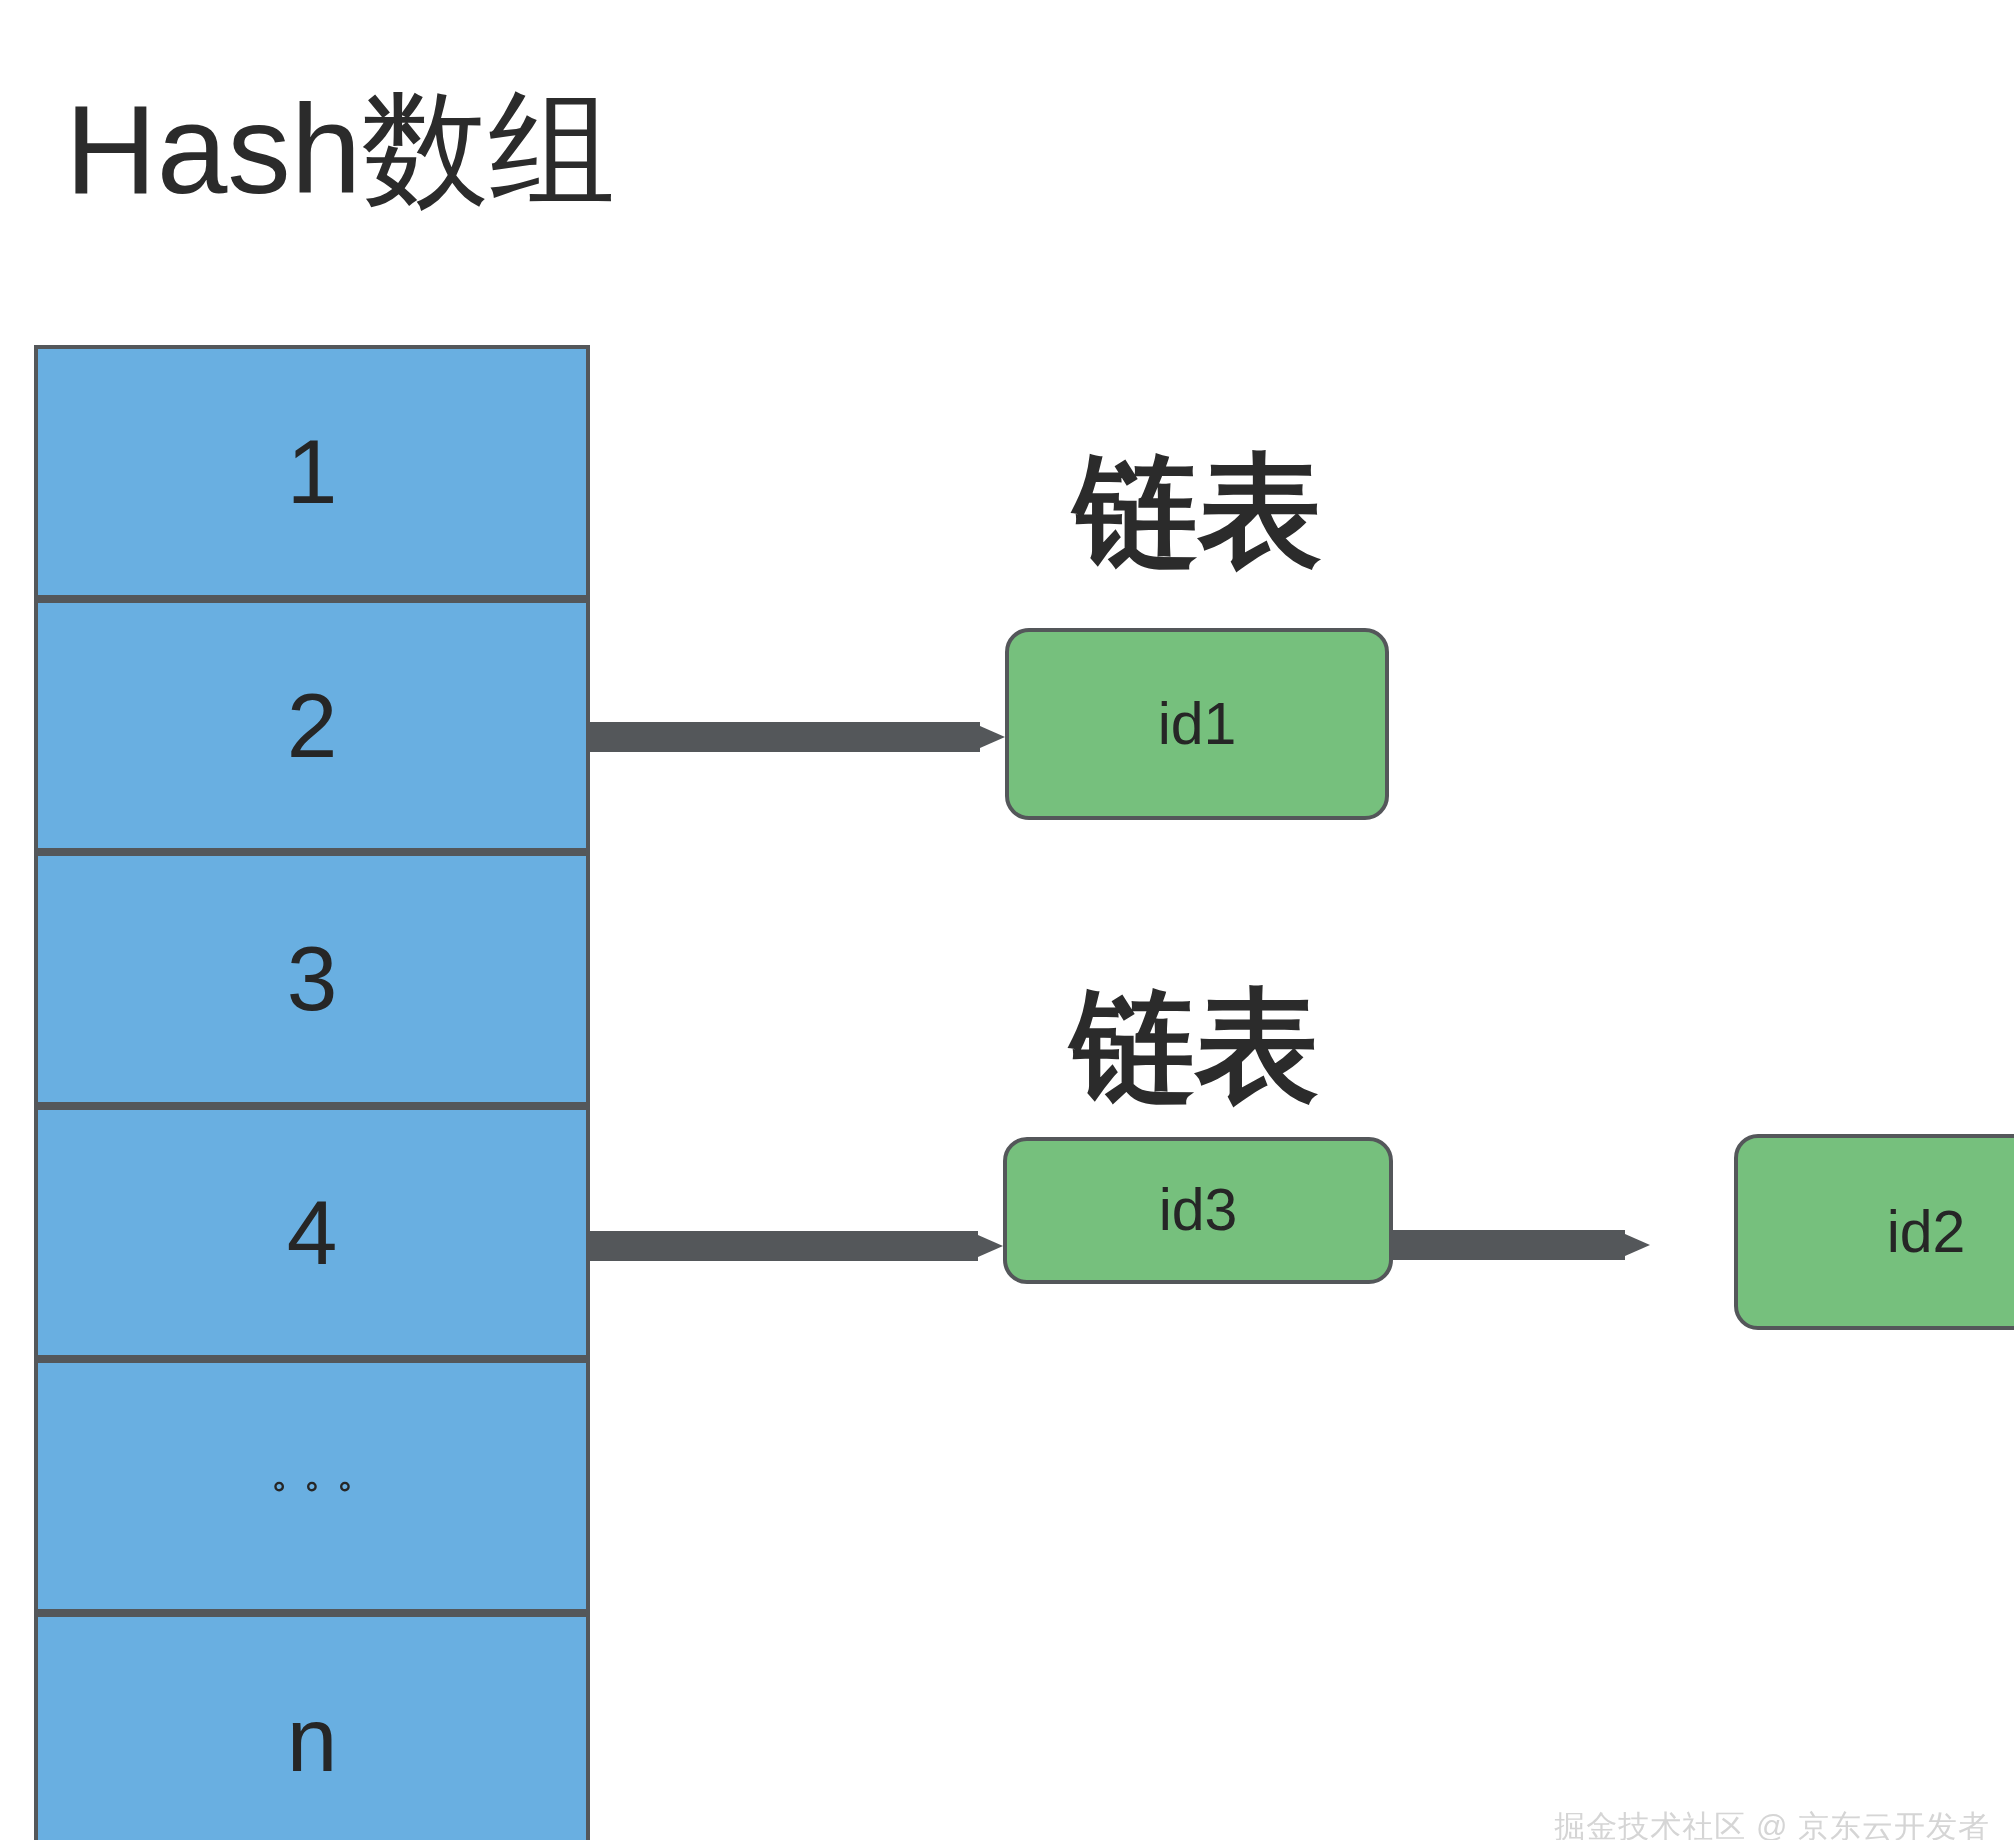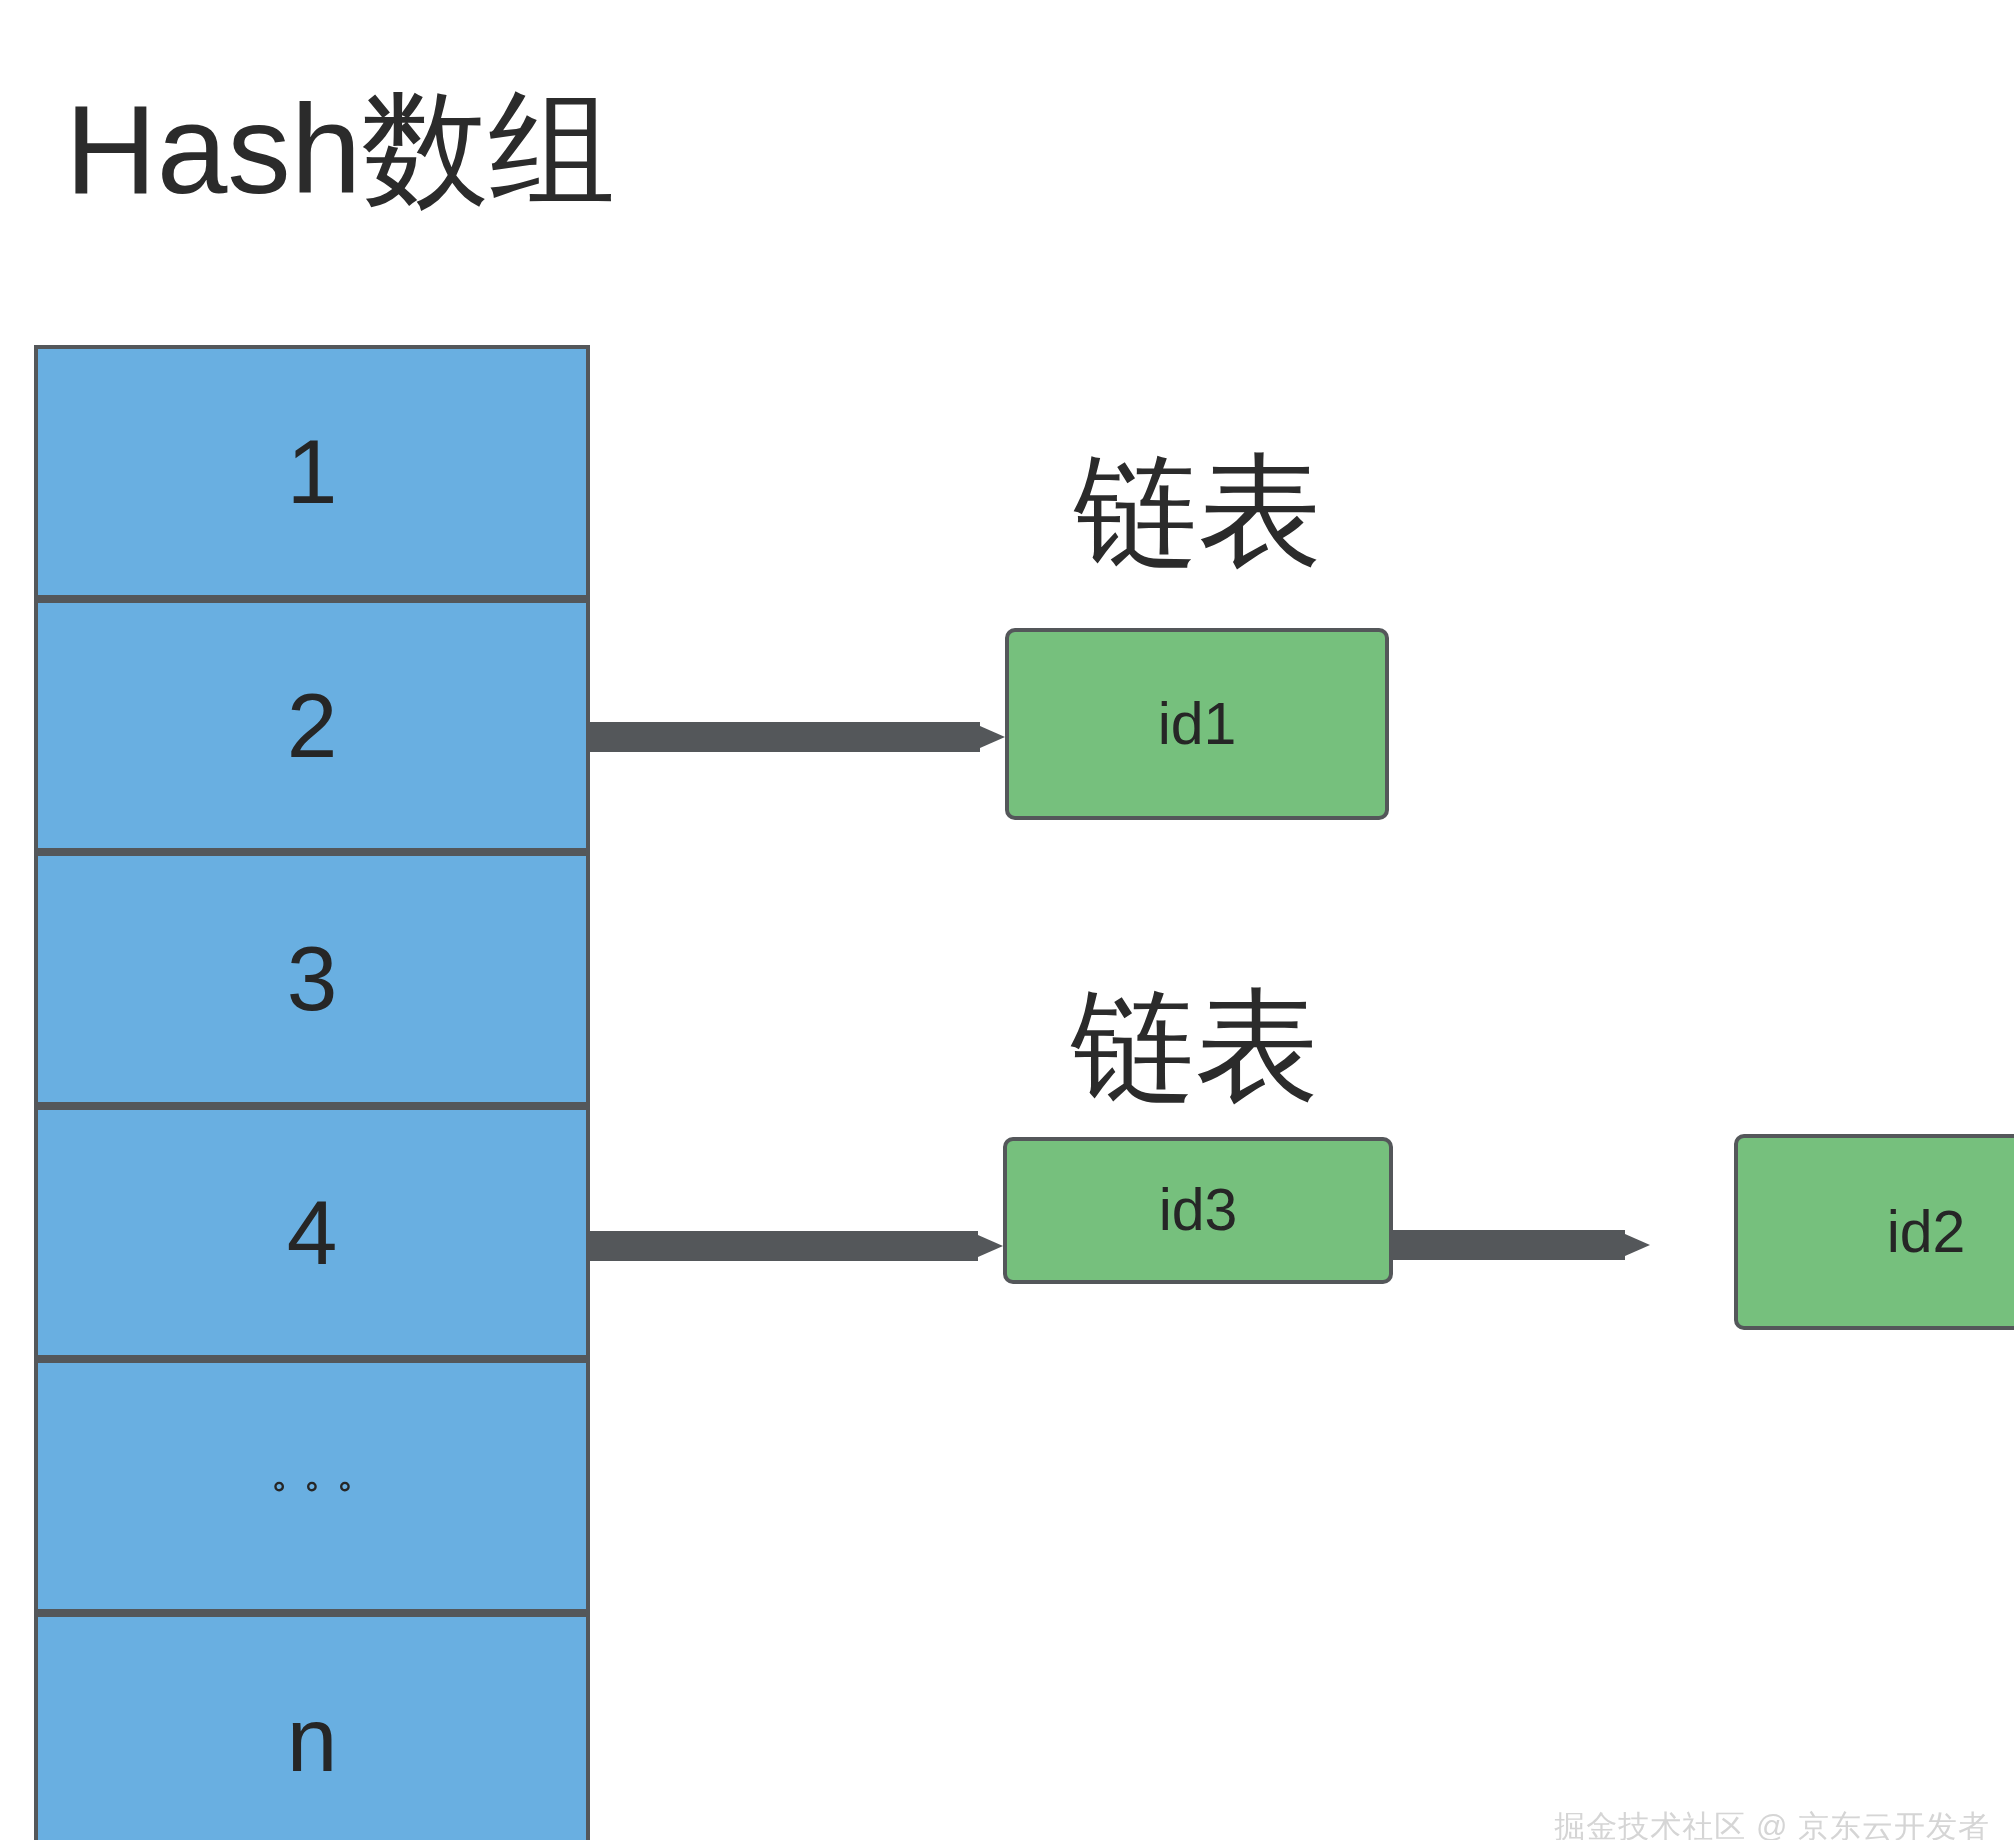--- a/index.html
+++ b/index.html
@@ -69,33 +69,33 @@
     letter-spacing: 14px;
     margin-right: -14px; 
   }
 
   
   .list-title {
     position: absolute;
     transform: translateX(-50%);
     font-size: 124px;
     line-height: 1;
-    font-weight: 400;
+    font-weight: 700;
     color: var(--text);
     white-space: nowrap;
   }
   #list-title-1 { left: 1168px; top: 404px; }
   #list-title-2 { left: 1165px; top: 939px; }
 
   
   .list-node {
     position: absolute;
     background: var(--node-fill);
     border: 4px solid var(--stroke);
-    border-radius: 10px;
+    border-radius: 24px;
     display: flex;
     align-items: center;
     justify-content: center;
   }
   .node-label {
     font-size: 59px;
     color: var(--label-text);
     line-height: 1;
   }
   #node-id1 { left: 975px;  top: 598px;  width: 384px; height: 192px; }

